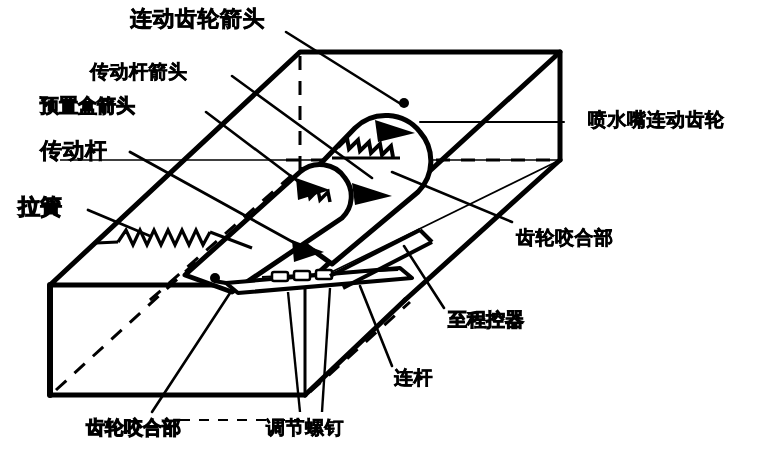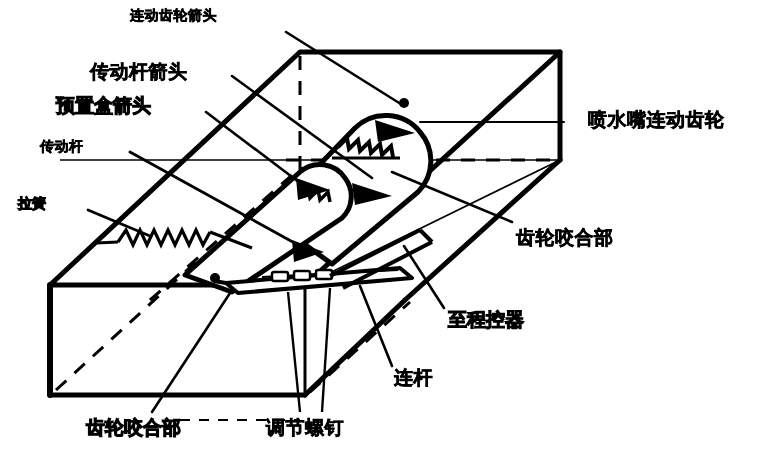--- a/index.html
+++ b/index.html
@@ -14,21 +14,21 @@
   #art{position:absolute;left:0;top:0;width:766px;height:461px;}
   .lbl{
     position:absolute;
     font-family:"DejaVu Sans","Liberation Sans",sans-serif;
     font-weight:bold;
     color:#000000;
     white-space:nowrap;
     letter-spacing:0.5px;
     line-height:1;
   }
-  .s18{font-size:14px;}
+  .s18{font-size:22px;}
   .s17{font-size:19px;}
   .heavy{
     font-weight:bold;
     -webkit-text-stroke:0.6px #000;
   }
   .blur{
     font-weight:bold;
     -webkit-text-stroke:1.1px #000;
     letter-spacing:0px;
   }
@@ -158,21 +158,21 @@
 
       <path d="M 152 412 L 232 290" stroke-width="2.6"></path>
     </g>
 
   </svg>
 
   <div class="lbl s18 heavy" style="left:130px; top:8px;">连动齿轮箭头</div>
 
   <div class="lbl s17 heavy" style="left:90px; top:62px;">传动杆箭头</div>
 
-  <div class="lbl s17 blur" style="left:56px; top:96px;">预置盒箭头</div>
+  <div class="lbl s17 blur" style="left:40px; top:96px;">预置盒箭头</div>
 
   <div class="lbl s18 heavy" style="left:40px; top:140px;font-family:Liberation Serif, serif;">传动杆</div>
 
   <div class="lbl s18 blur" style="left:18px; top:196px;">拉簧</div>
 
   <div class="lbl s17 heavy" style="left:574px; top:110px;padding-left:14px;">喷水嘴连动齿轮</div>
 
   <div class="lbl s17 heavy" style="left:516px; top:228px;">齿轮咬合部</div>
 
   <div class="lbl s17 blur" style="left:448px; top:310px;">至程控器</div>

